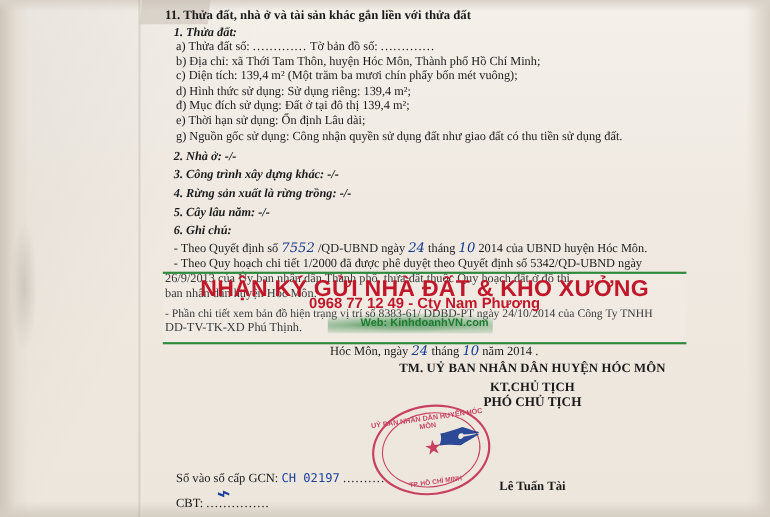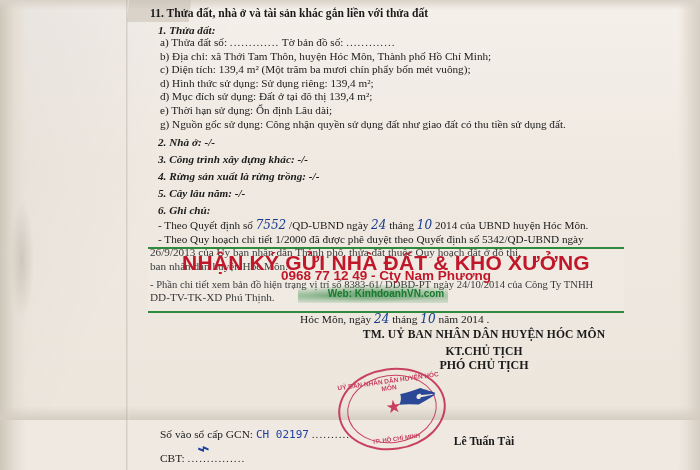--- a/index.html
+++ b/index.html
@@ -3,21 +3,21 @@
 <meta charset="utf-8">
 <style>
   html,body{margin:0;padding:0;}
   body{
     width:700px;height:470px;overflow:hidden;
     background:#efe9e2;
     font-family:"Liberation Serif", serif;
     color:#1a1a1a;
   }
   #page{
-    position:relative;width:700px;height:420px;
+    position:relative;width:700px;height:470px;
     background:
       linear-gradient(115deg, rgba(0,0,0,0.05) 0%, rgba(255,255,255,0.0) 28%),
       linear-gradient(180deg,#f4f0ea 0%,#efe9e1 40%,#ece6dd 100%);
   }
   
   .edge-left{position:absolute;left:0;top:0;width:26px;height:470px;
     background:linear-gradient(90deg,#cfc6ba 0%,#e4ddd3 55%,rgba(239,233,226,0) 100%);}
   .edge-right{position:absolute;right:0;top:0;width:22px;height:470px;
     background:linear-gradient(270deg,#d6cec3 0%,#e8e1d8 60%,rgba(239,233,226,0) 100%);}
   .edge-top{position:absolute;left:0;top:0;width:700px;height:10px;

